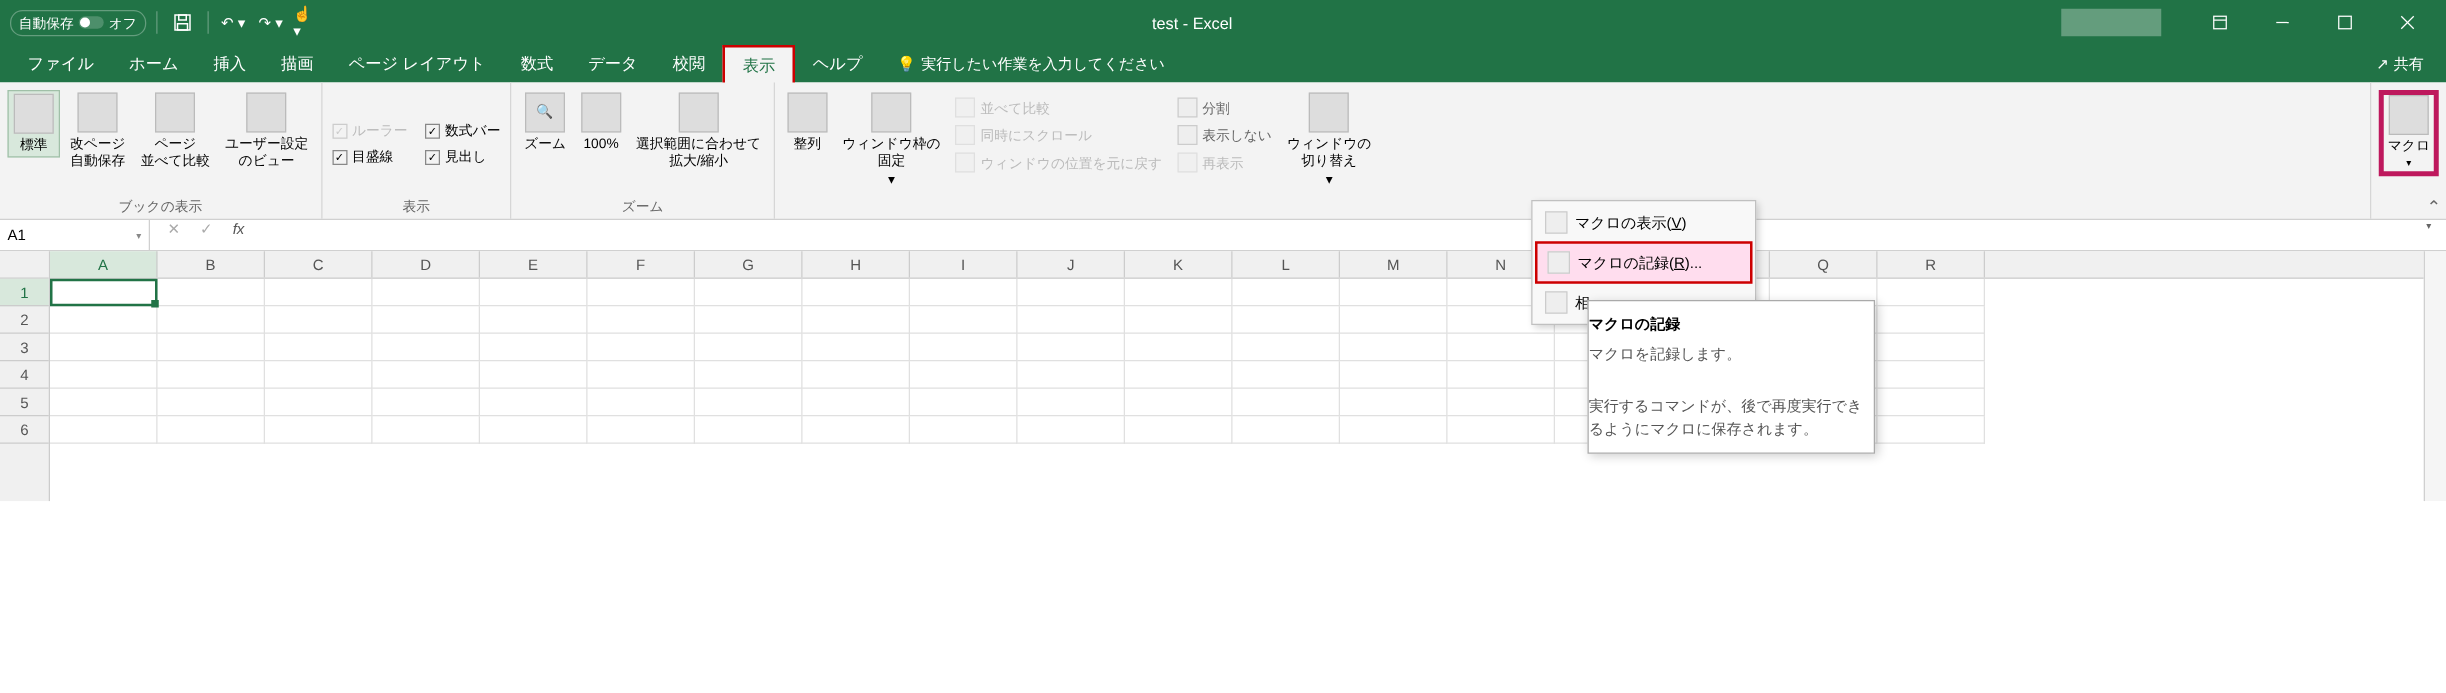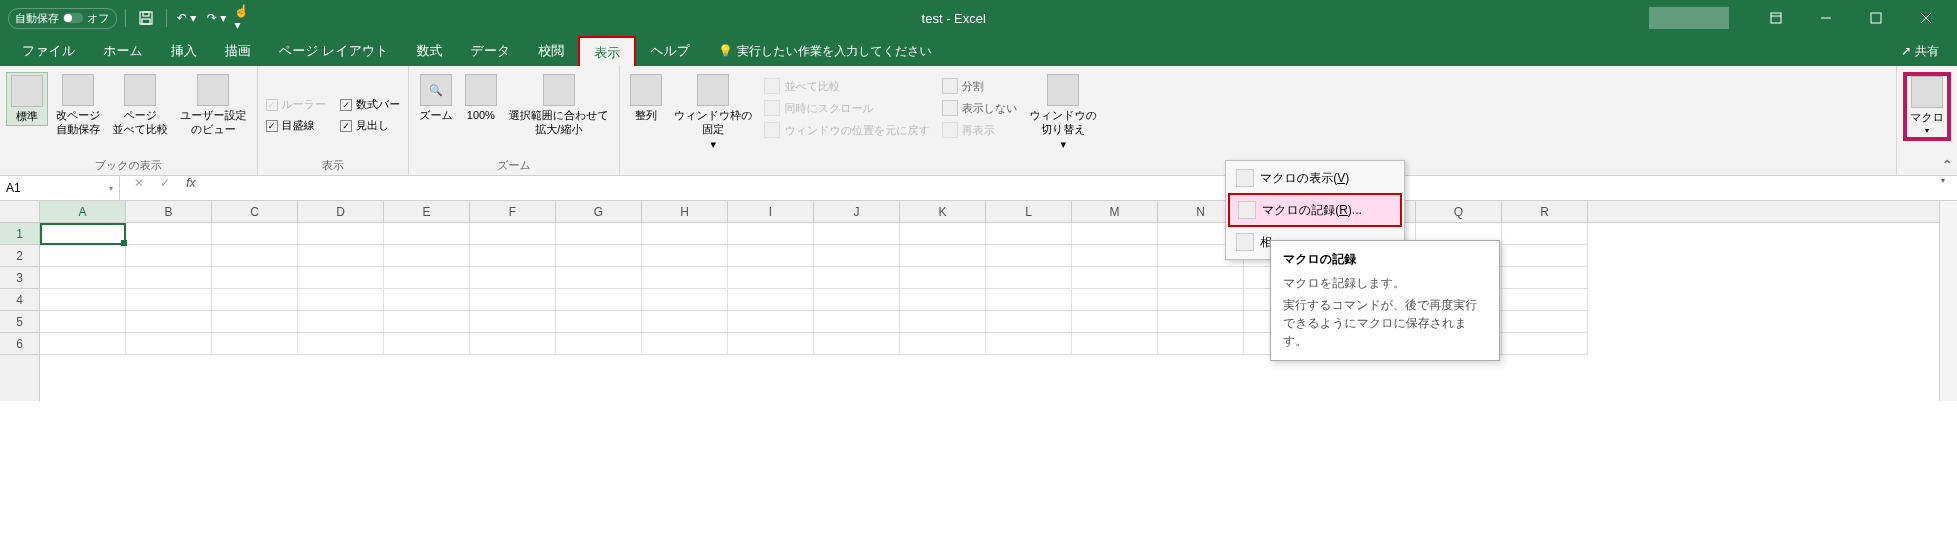--- a/index.html
+++ b/index.html
@@ -40,21 +40,21 @@
     .macro-btn.highlighted { border: 4px solid #be185d; padding: 0 3px; text-align: center; }
     .macro-btn .arrow-down { font-size: 8px; margin-top: 2px; }
     .collapse-btn { position: absolute; right: 4px; bottom: 2px; cursor: pointer; color: #666; font-size: 14px; }
     
     .macro-menu { position: absolute; top: 160px; left: 1225px; background: #f8f8f8; border: 1px solid #c0c0c0; box-shadow: 2px 2px 6px rgba(0,0,0,0.2); z-index: 100; width: 180px; padding: 2px; }
     .menu-item { display: flex; align-items: flex-end; gap: 6px; padding: 6px 8px; font-size: 12px; cursor: pointer; }
     .menu-item.highlighted { border: 2px solid #c00; background: #fde; }
     .menu-icon { width: 18px; height: 18px; background: #eee; border: 1px solid #ccc; }
     .menu-item u { text-decoration: underline; }
     
-    .tooltip { position: absolute; top: 240px; left: 1270px; background: #fff; border: 1px solid #aaa; box-shadow: 2px 2px 8px rgba(0,0,0,0.2); padding: 10px 12px; width: 230px; font-size: 12px; z-index: 101; }
+    .tooltip { position: absolute; top: 240px; left: 1270px; background: #fff; border: 1px solid #aaa; box-shadow: 2px 2px 8px rgba(0,0,0,0.2); padding: 10px 0; width: 230px; font-size: 12px; z-index: 101; }
     .tooltip-title { font-weight: bold; margin-bottom: 6px; }
     .tooltip-desc { color: #555; line-height: 1.5; }
     
     .name-box-row { background: #fff; height: 25px; display: flex; align-items: flex-start; border-bottom: 1px solid #d0d0d0; }
     .name-box { width: 120px; height: 100%; border-right: 1px solid #d0d0d0; display: flex; align-items: center; padding: 0 6px; justify-content: space-between; }
     .fx-controls { display: flex; align-items: center; padding: 0 10px; gap: 8px; color: #aaa; }
     .fx-btn { cursor: pointer; padding: 0 4px; }
     .formula-bar { flex: 1; height: 100%; display: flex; align-items: center; padding: 0 6px; }
     .expand-fbar { padding: 0 12px; cursor: pointer; color: #666; font-size: 8px; }
     
@@ -288,21 +288,21 @@
   </div>
   <div class="menu-item">
     <span class="menu-icon"></span>
     <span>相</span>
   </div>
 </div>
 
 <div class="tooltip">
   <div class="tooltip-title">マクロの記録</div>
   <div class="tooltip-desc">マクロを記録します。</div>
-  <div class="tooltip-desc" style="margin-top:4px">実行するコマンドが、後で再度実行できるようにマクロに保存されます。</div>
+  <div class="tooltip-desc" style="margin-top:24px">実行するコマンドが、後で再度実行できるようにマクロに保存されます。</div>
 </div>
 
 <div class="name-box-row">
   <div class="name-box">
     <span>A1</span>
     <span style="font-size:8px;color:#888">▾</span>
   </div>
   <div class="fx-controls">
     <span class="fx-btn">✕</span>
     <span class="fx-btn">✓</span>

